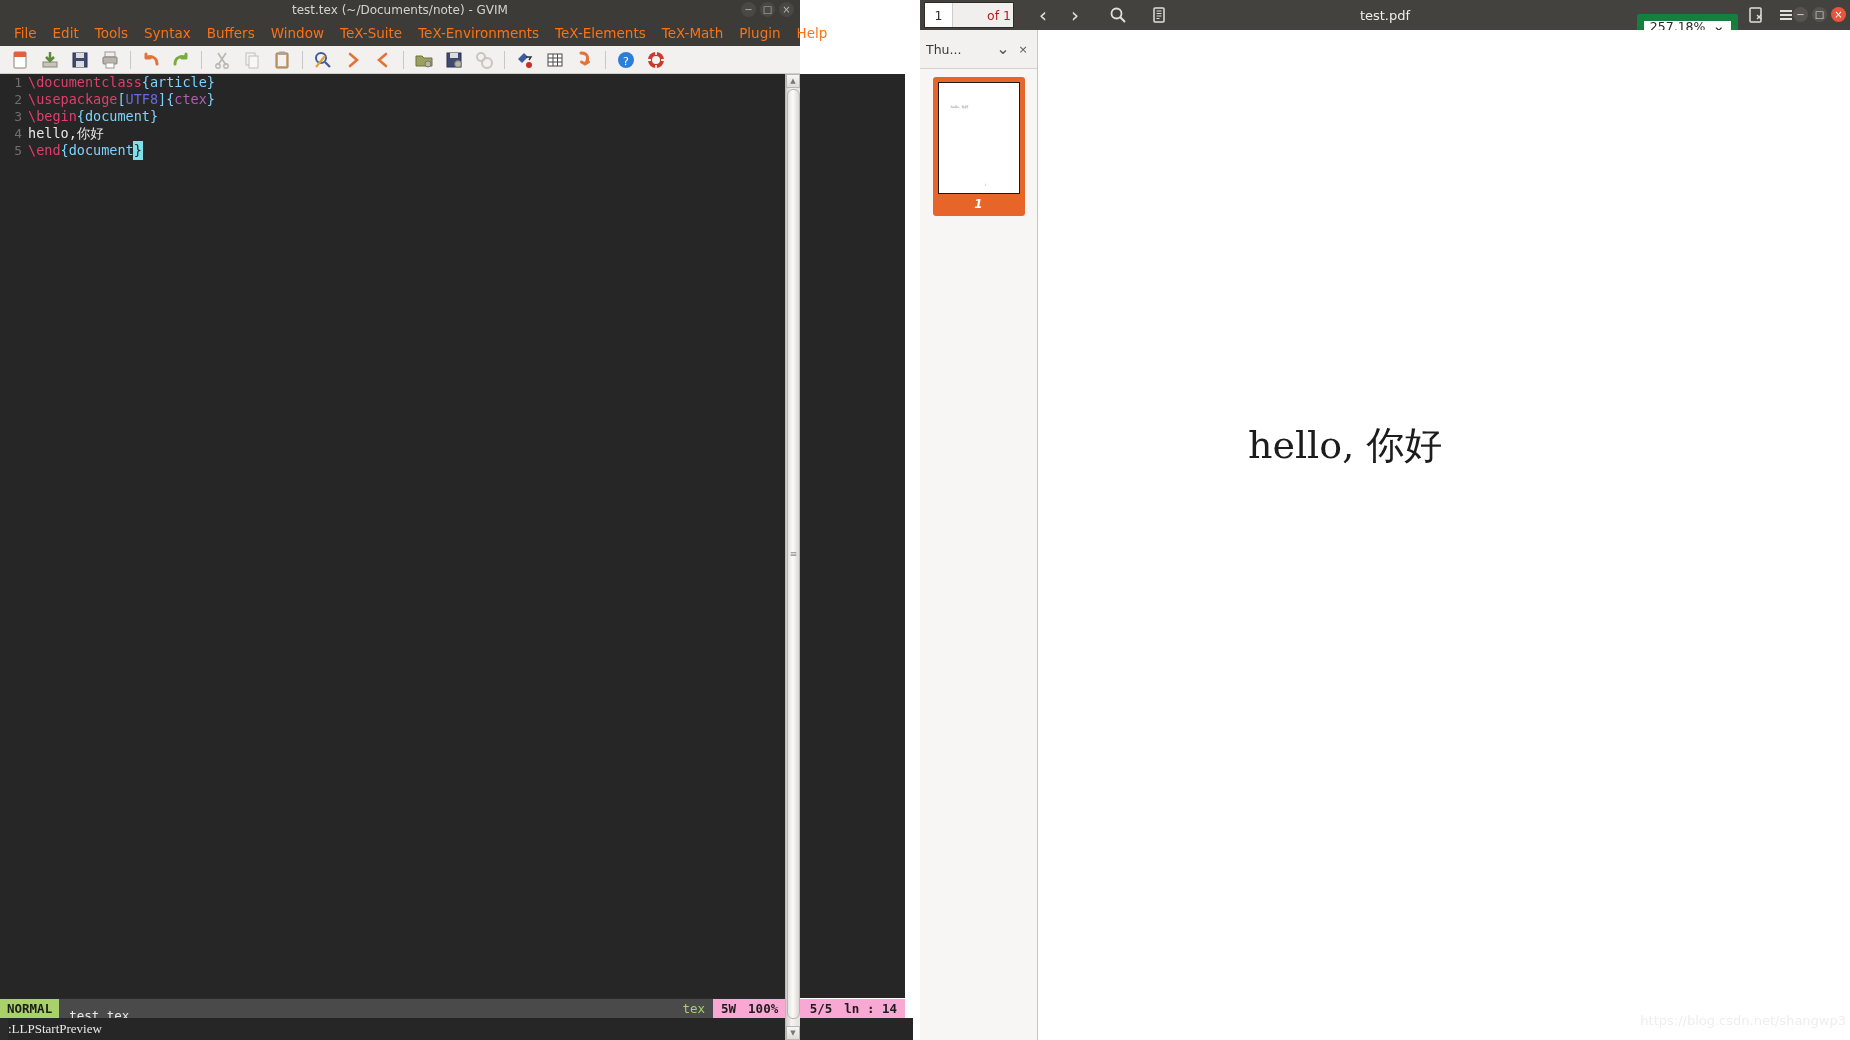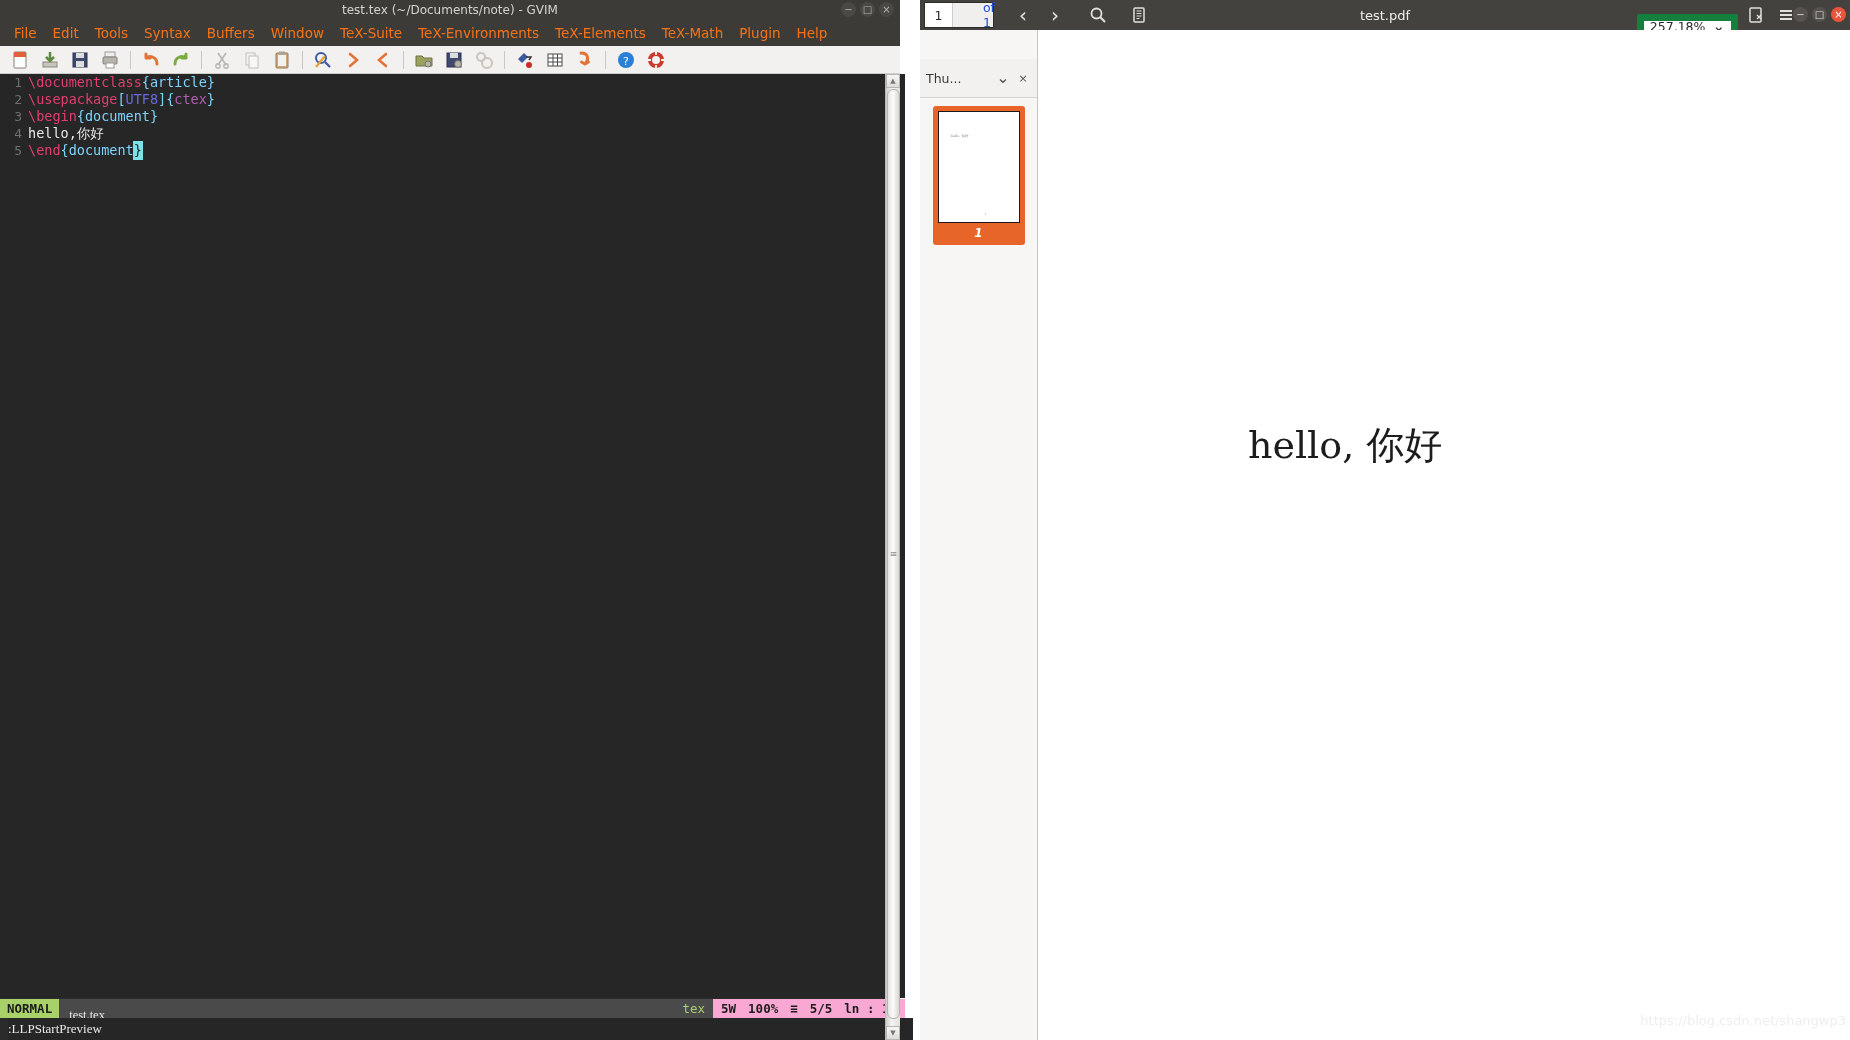--- a/index.html
+++ b/index.html
@@ -6,21 +6,21 @@
   html, body {
     width: 1850px; height: 1040px;
     overflow: hidden;
     font-family: "DejaVu Sans", sans-serif;
     background: #ffffff;
   }
 
   
   #gvim {
     position: absolute; left: 0; top: 0;
-    width: 900px; height: 1040px;
+    width: 800px; height: 1040px;
     background: #2b2b2b;
   }
   #gvim-titlebar {
     position: relative;
     height: 20px;
     background: #3c3b37;
     display: flex; align-items: center; justify-content: center;
   }
   #gvim-title {
     color: #d6d3cd;
@@ -116,21 +116,20 @@
     background: #a8d16a; color: #1c1c1c;
     font-weight: bold;
     padding: 0 7px;
     display: flex; align-items: center;
   }
   #sl-file {
     background: #4a4a4a; color: #e8e8e8;
     padding: 16px 10px;
     display: flex; align-items: center;
     flex: 1;
-    font-family: Liberation Serif, serif;
   }
   #sl-ftype {
     background: #4a4a4a; color: #a8d16a;
     padding: 0 8px;
     display: flex; align-items: center;
   }
   #sl-right {
     background: #f9a8d4; color: #1c1c1c;
     padding: 0 8px;
     display: flex; align-items: center; gap: 12px;
@@ -196,23 +195,23 @@
   }
   #pdf-pagenum {
     width: 28px;
     background: #ffffff;
     color: #2b2b2b;
     font-size: 12.5px;
     display: flex; align-items: center; justify-content: center;
     border-right: 1px solid #cfcdc9;
   }
   #pdf-pagetotal {
-    width: 40px;
+    width: 60px;
     background: #f0efee;
-    color: #1d4ed8;
+    color: #b91c1c;
     font-size: 12.5px;
     display: flex; align-items: center; justify-content: center; padding-left: 32px;
   }
   .pdf-tb-btn {
     width: 30px; height: 26px;
     display: flex; align-items: center; justify-content: center;
     color: #e2e0dc;
     margin: 0 1px;
   }
   #pdf-title {
@@ -258,21 +257,20 @@
     border-right: 1px solid #c8c6c2;
     display: flex; flex-direction: column;
   }
   #sb-header {
     height: 39px;
     display: flex; align-items: center;
     padding: 0 6px;
     background: #f2f1f0;
     border-bottom: 1px solid #d4d2ce;
     gap: 4px;
-    margin-top: 29px;
   }
   #sb-header-label {
     font-size: 12.5px; color: #3a3834;
     flex: 1;
   }
   .sb-hdr-btn {
     width: 16px; height: 16px;
     display: flex; align-items: center; justify-content: center;
     color: #5a5854; font-size: 11px;
   }

